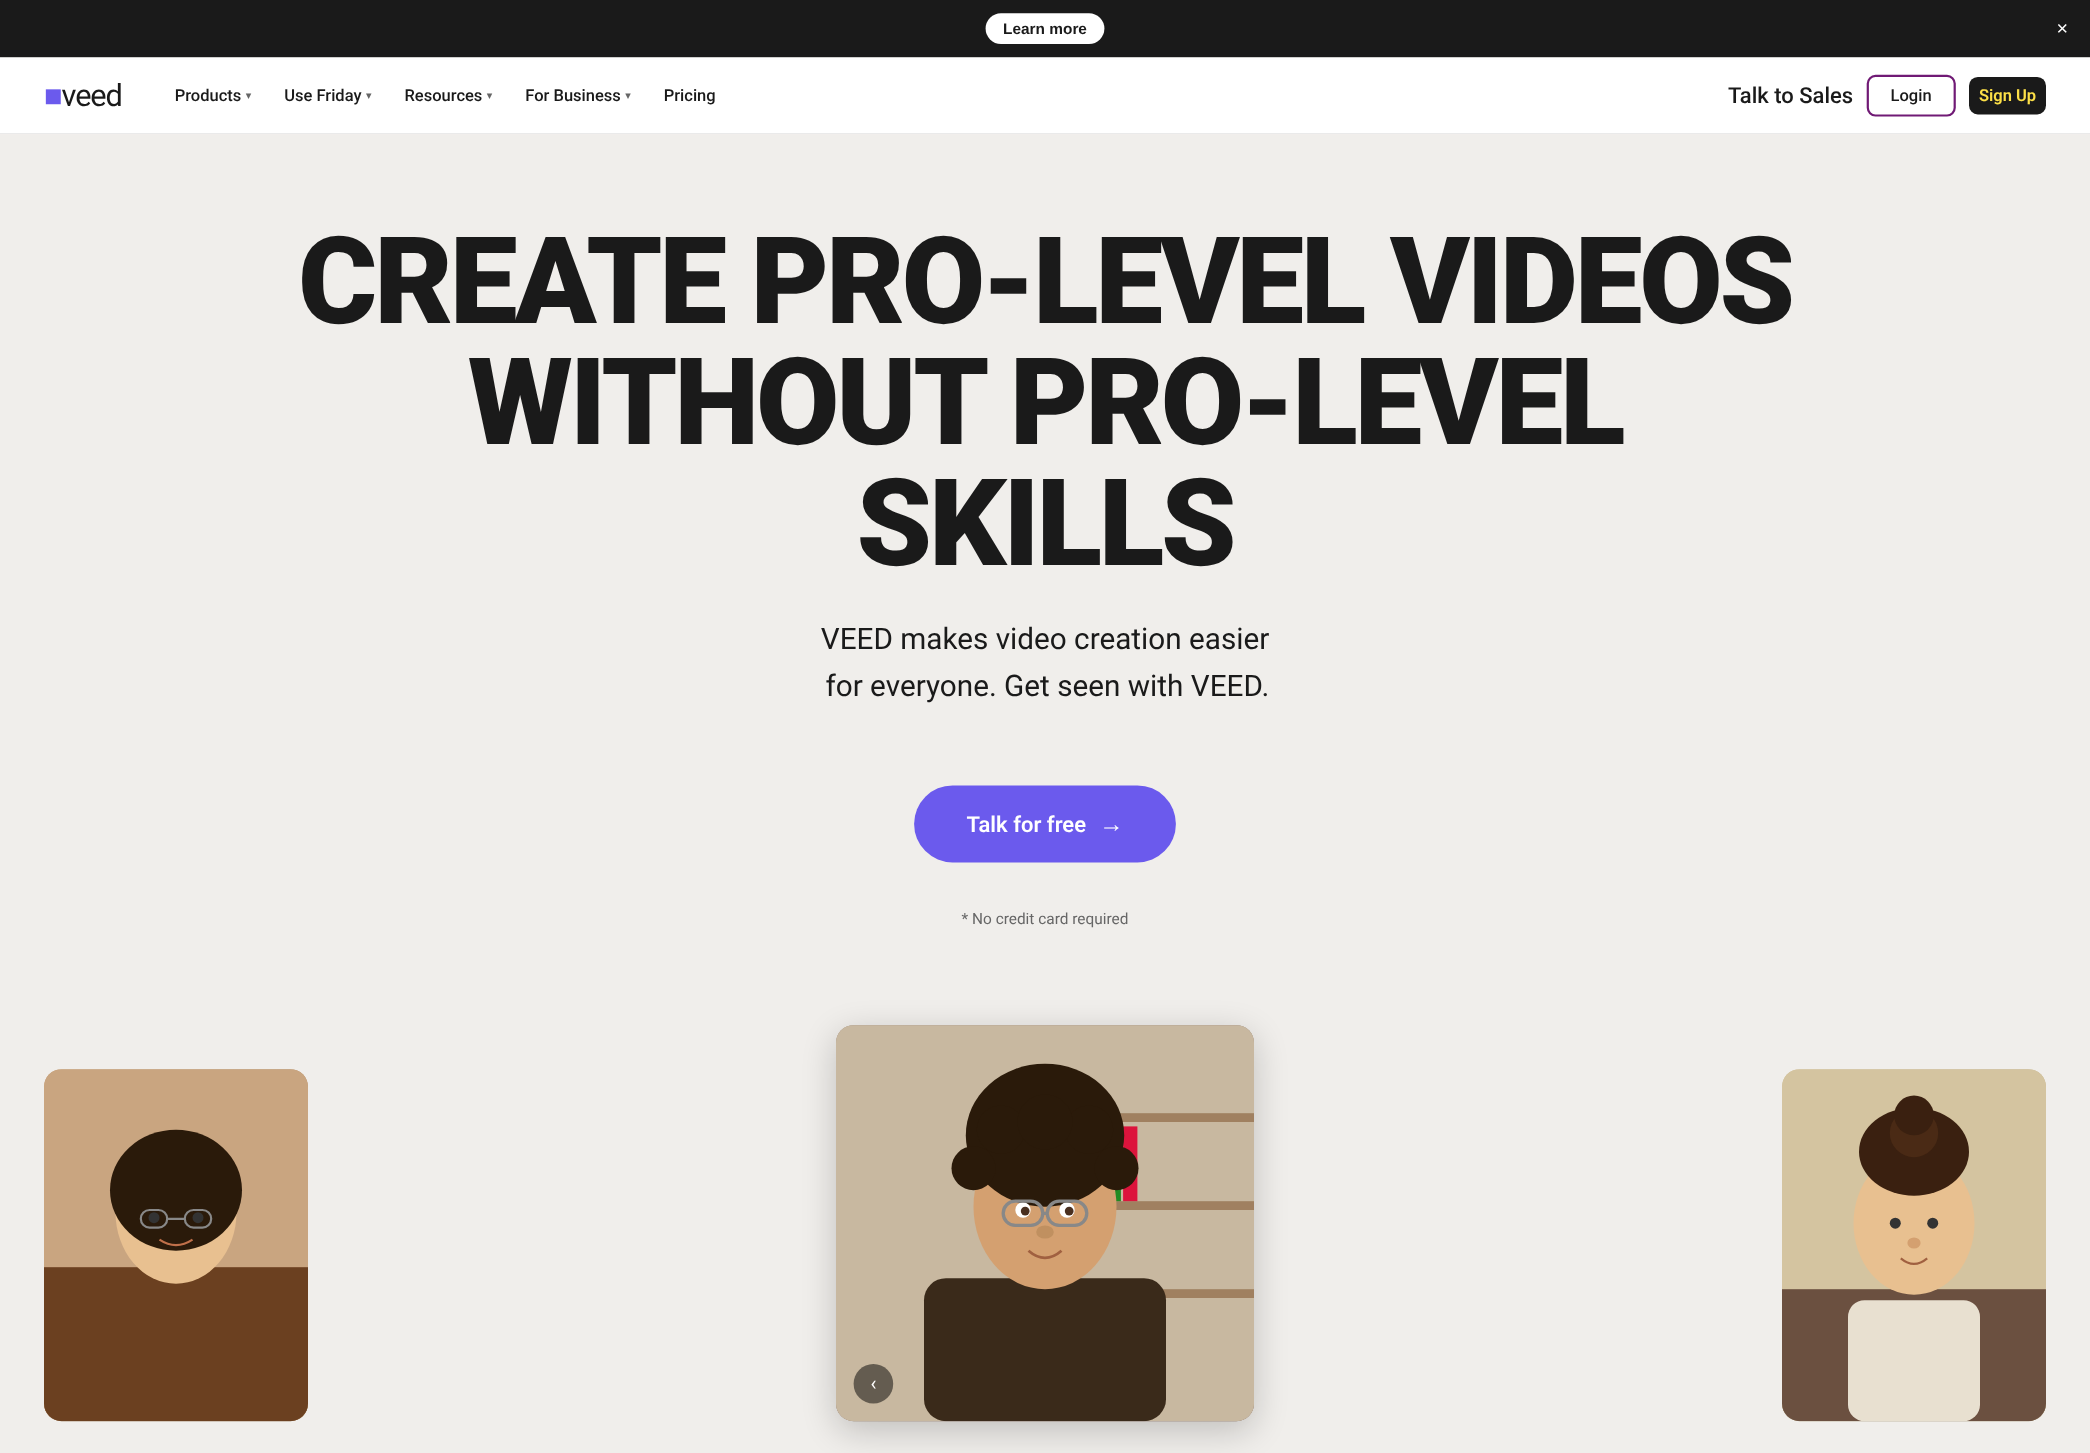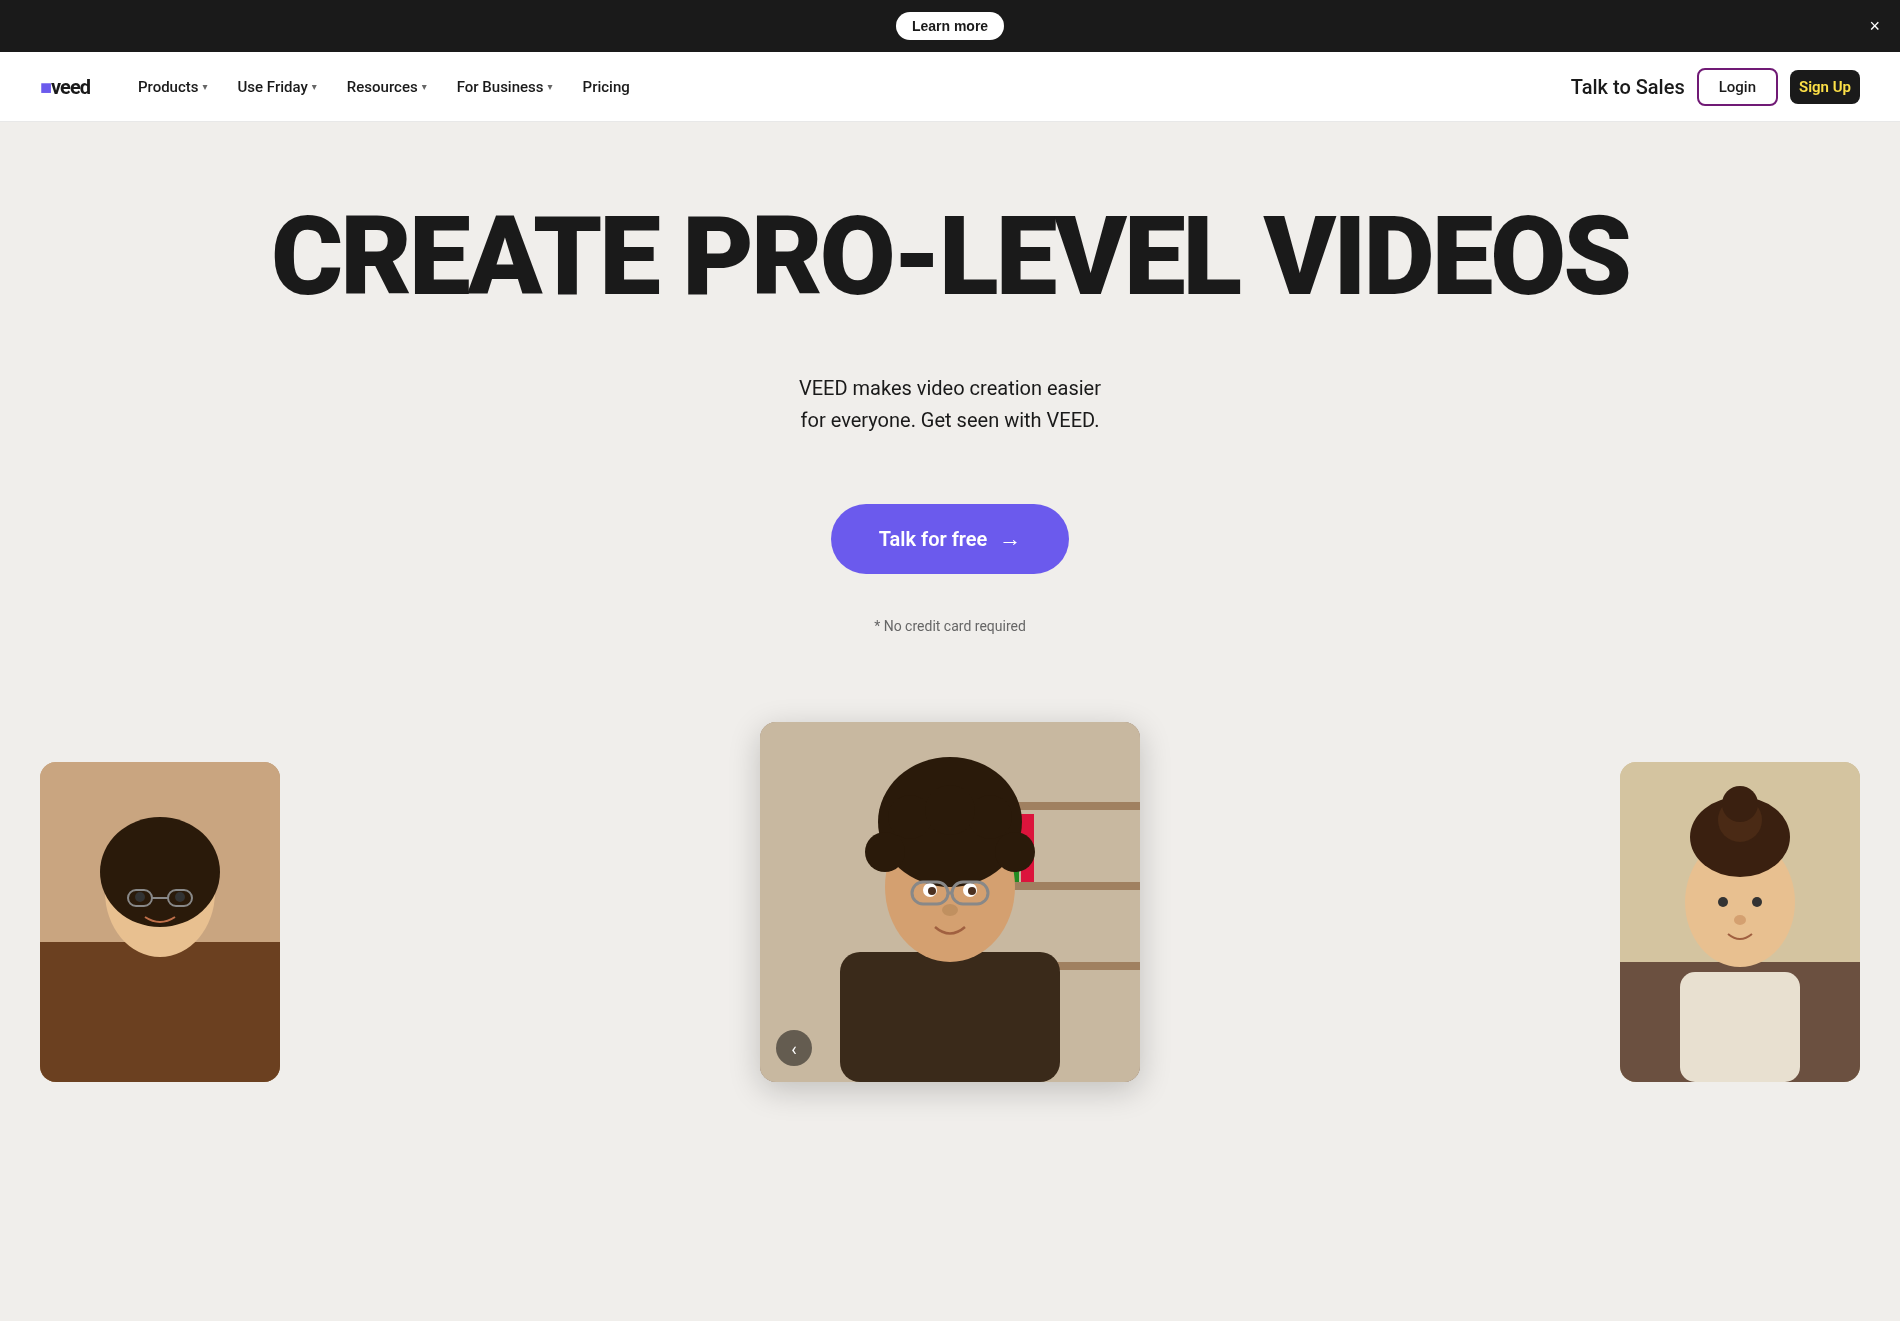--- a/index.html
+++ b/index.html
@@ -68,22 +68,22 @@
       border-bottom: 1px solid #e8e8e8;
     }
 
     .nav-left {
       display: flex;
       align-items: center;
       gap: 36px;
     }
 
     .logo {
-      font-weight: 700;
-      font-size: 20px;
+      font-weight: 400;
+      font-size: 28px;
       color: #1a1a1a;
       letter-spacing: -1px;
       text-decoration: none;
     }
 
     .nav-links {
       display: flex;
       align-items: center;
       gap: 6px;
       list-style: none;
@@ -154,26 +154,26 @@
       font-size: clamp(60px, 8vw, 110px);
       font-weight: 900;
       color: #1a1a1a;
       line-height: 1.0;
       letter-spacing: -3px;
       text-transform: uppercase;
       max-width: 1400px;
     }
 
     .hero-subtitle {
-      font-size: 20px;
+      font-size: 27px;
       font-weight: 400;
       color: #1a1a1a;
       line-height: 1.6;
-      margin-top: 32px;
       max-width: 600px;
+      text-align: right;
     }
 
     .cta-wrapper {
       margin-top: 40px;
     }
 
     .cta-button {
       display: inline-flex;
       align-items: center;
       gap: 12px;
@@ -261,20 +261,21 @@
   <div class="nav-right">
     <a class="nav-talk" href="#">Talk to Sales</a>
     <a class="nav-login" href="#">Login</a>
     <a class="nav-signup" href="#">Sign Up</a>
   </div>
 </nav>
 
 <section class="hero">
   <h1 class="hero-title">
     <div>CREATE PRO-LEVEL VIDEOS</div>
+    <div>WITHOUT PRO-LEVEL SKILLS</div>
   </h1>
 
   <p class="hero-subtitle">
     <span>VEED makes video creation easier</span><br>
     <span>for everyone. Get seen with VEED.</span>
   </p>
 
   <div class="cta-wrapper">
     <a class="cta-button" href="#">
       <span>Talk for free</span>

